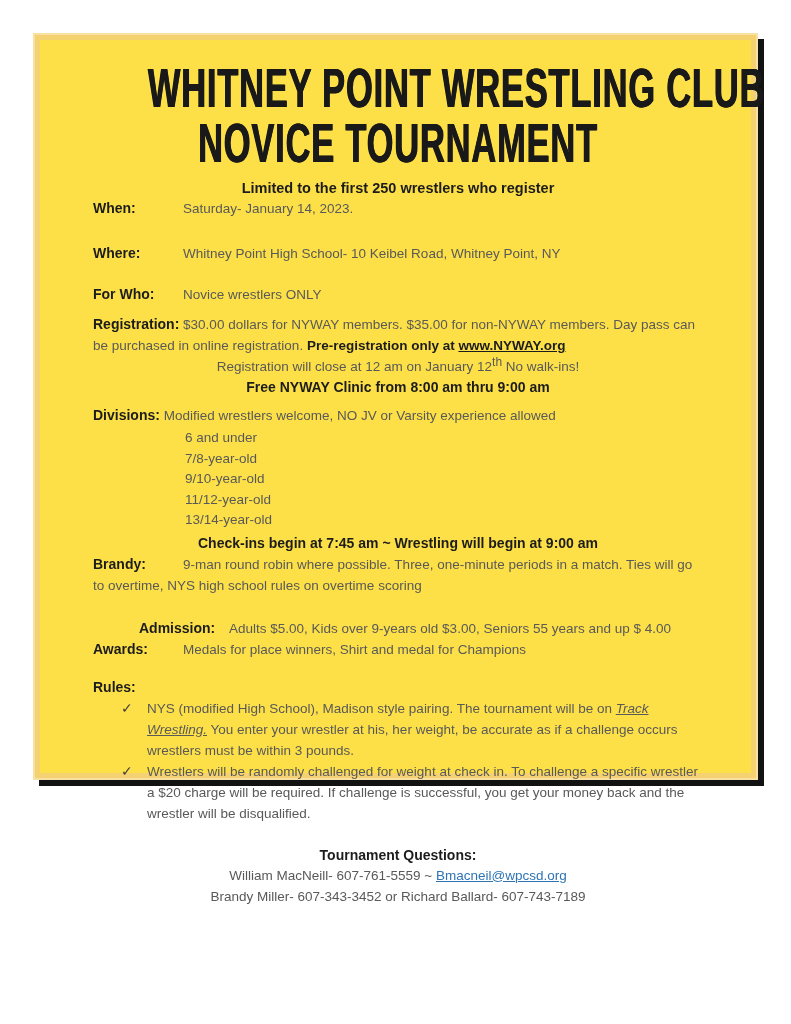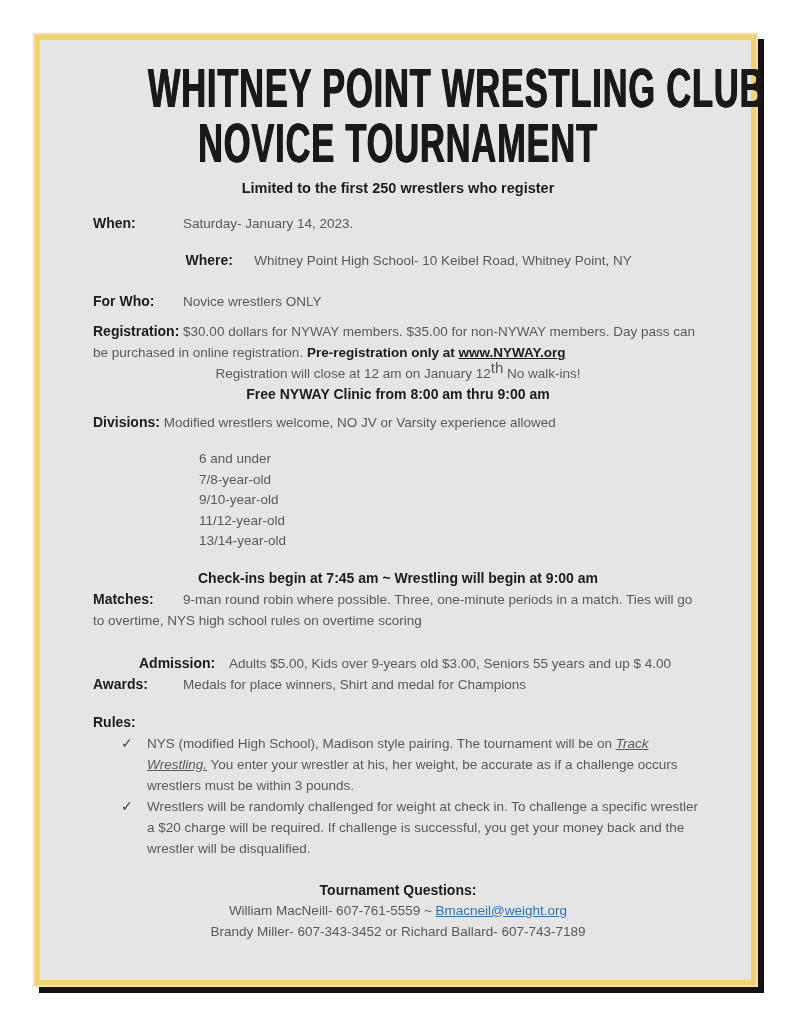--- a/index.html
+++ b/index.html
@@ -13,24 +13,24 @@
   html,body{margin:0;padding:0;}
   body{
     width:791px;height:1024px;
     background:#ffffff;
     font-family:"Liberation Sans",sans-serif;
     position:relative;
     overflow:hidden;
   }
   .frame{
     position:absolute;left:33px;top:33px;
-    width:725px;height:954px;
+    width:725px;height:747px;
     border:7px solid var(--border_yellow,#F5D271);
     box-shadow:6px 6px 0 var(--shadow_black,#121212);
-    background:#e5e5e5;
+    background:#fde047;
   }
   .frame::before{
     content:"";position:absolute;inset:-7px;
     border:2px solid rgba(255,255,255,.35);
     pointer-events:none;
   }
   .content{
     position:absolute;inset:0;
     padding:16px 48px 0 53px;
     color:var(--text_gray,#595959);
@@ -57,30 +57,30 @@
     font-size:14.5px;
     margin-top:4px;
   }
   p{margin:0;}
   .label{
     font-weight:bold;
     color:var(--text_black,#1C1C1C);
     font-size:14px;
   }
   .tab{display:inline-block;width:90px;}
-  .row-when{margin-top:15px;}
-  .row-where{margin-top:16px;text-align:center;}
+  .row-when{}
+  .row-where{margin-top:24px;}
   .row-forwho{margin-top:20px;}
   .para-reg{margin-top:9px;line-height:21px;}
   .bold-black{font-weight:bold;color:var(--text_black,#1C1C1C);}
   .centered{text-align:center;}
   .close-line{margin-top:1px;}
   .clinic-line{font-size:14px;}
   .para-div{margin-top:8px;}
-  .div-list{margin:16px;padding:0;list-style:none;}
+  .div-list{margin:2px;padding:0;list-style:none;}
   .div-list li{margin-left:90px;line-height:20.5px;}
   .checkin-line{font-size:14px;}
   .para-matches{margin-top:1px;line-height:21px;}
   .row-admission{margin-top:22px;margin-left:46px;}
   .row-awards{}
   .rules-label{margin-top:17px;}
   .rules-list{margin:1px 0 0 0;padding:0;list-style:none;line-height:21px;}
   .rules-list li{position:relative;margin-left:28px;padding-left:26px;margin-top:0;}
   .checkmark{position:absolute;left:0;top:0;color:#3d3d3d;font-size:14px;}
   .link-black{
@@ -93,21 +93,21 @@
   .link-blue{
     color:var(--link_blue,#2E74B5);
     text-decoration:underline;cursor:pointer;
   }
   .footer-heading{
     margin-top:21px;text-align:center;
     font-weight:bold;color:var(--text_black,#1C1C1C);
     font-size:14px;
   }
   .footer-line{text-align:center;line-height:21px;}
-  sup{font-size:15px;line-height:0;}
+  sup{font-size:12px;line-height:0;}
 </style>
 </head>
 <body>
 
 <div class="frame">
   <div class="content">
 
     <div class="title title1">WHITNEY POINT WRESTLING CLUB</div>
     <div class="title title2">NOVICE TOURNAMENT</div>
     <div class="subtitle">Limited to the first 250 wrestlers who register</div>
@@ -129,33 +129,33 @@
     <ul class="div-list">
       <li>6 and under</li>
       <li>7/8-year-old</li>
       <li>9/10-year-old</li>
       <li>11/12-year-old</li>
       <li>13/14-year-old</li>
     </ul>
 
     <p class="centered bold-black checkin-line">Check-ins begin at 7:45 am ~ Wrestling will begin at 9:00 am</p>
 
-    <p class="para-matches"><span class="label tab">Matches:</span><span>9-man round robin where possible.  Three, one-minute periods in a match.  Ties will go to overtime, NYS high school rules on overtime scoring</span></p>
+    <p class="para-matches"><span class="label tab">Brandy:</span><span>9-man round robin where possible.  Three, one-minute periods in a match.  Ties will go to overtime, NYS high school rules on overtime scoring</span></p>
 
     <p class="row-admission"><span class="label tab">Admission:</span><span>Adults $5.00,  Kids over 9-years old $3.00, Seniors 55 years and up $ 4.00</span></p>
 
     <p class="row-awards"><span class="label tab">Awards:</span><span>Medals for place winners, Shirt and medal for Champions</span></p>
 
     <p class="label rules-label">Rules:</p>
 
     <ul class="rules-list">
       <li><span class="checkmark">✓</span><span>NYS (modified High School), Madison style pairing. The tournament will be on </span><span class="link-italic">Track Wrestling.</span><span>  You enter your wrestler at his, her weight, be accurate as if a challenge occurs wrestlers must be within 3 pounds.</span></li>
       <li><span class="checkmark">✓</span><span>Wrestlers will be randomly challenged for weight at check in.  To challenge a specific wrestler a $20 charge will be required.  If challenge is successful, you get your money back and the wrestler will be disqualified.</span></li>
     </ul>
 
     <p class="footer-heading">Tournament Questions:</p>
 
-    <p class="footer-line"><span>William MacNeill- 607-761-5559 ~ </span><span class="link-blue">Bmacneil@weight.org</span></p>
+    <p class="footer-line"><span>William MacNeill- 607-761-5559 ~ </span><span class="link-blue">Bmacneil@wpcsd.org</span></p>
 
     <p class="footer-line">Brandy Miller- 607-343-3452 or Richard Ballard- 607-743-7189</p>
 
   </div>
 </div>
 
 </body></html>

